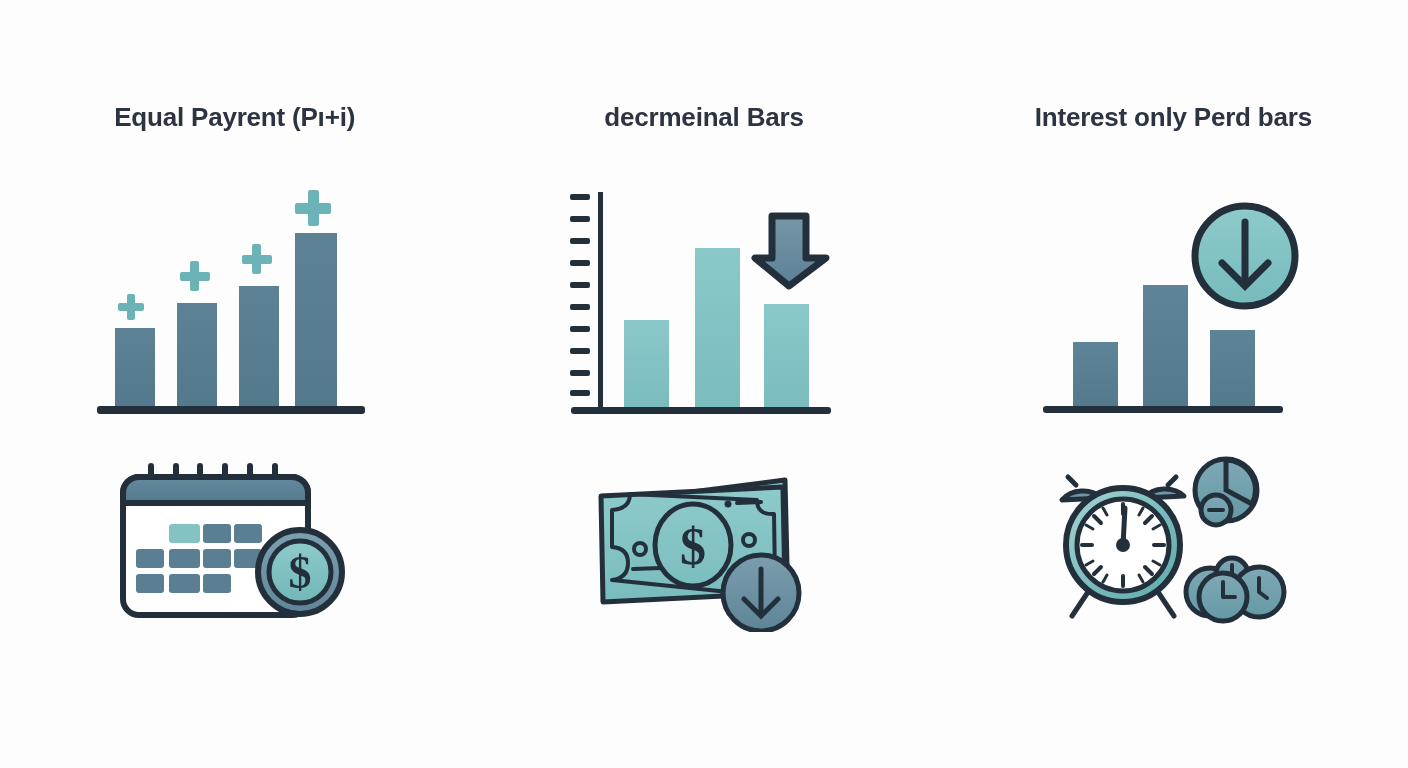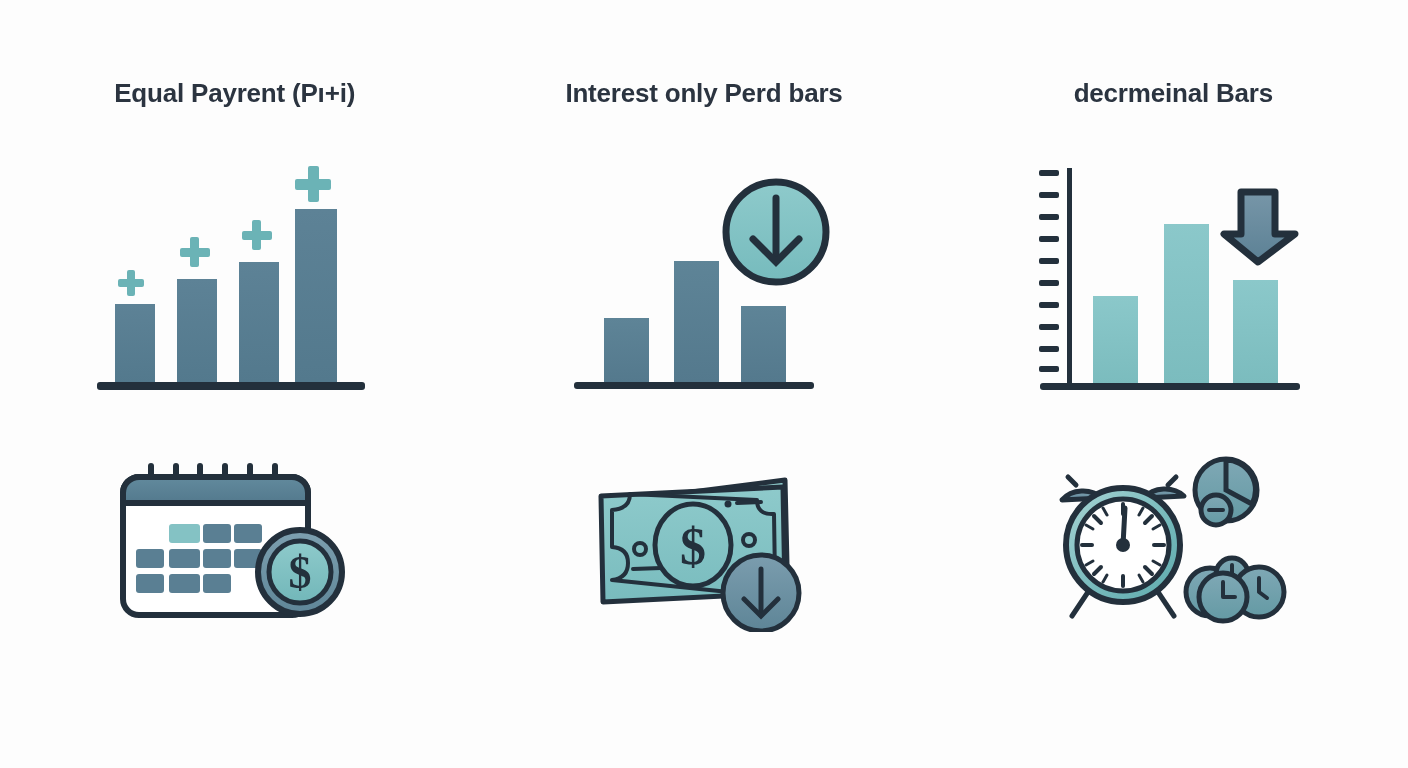--- a/index.html
+++ b/index.html
@@ -30,21 +30,21 @@
     grid-template-columns: 1fr 1fr 1fr;
     grid-template-rows: 430px 338px;
   }
   .cell {
     position: relative;
     display: flex;
     flex-direction: column;
     align-items: center;
   }
   .panel-title {
-    margin-top: 80px;
+    margin-top: 104px;
     font-size: 26px;
     font-weight: bold;
     color: #2b3440;
     letter-spacing: -0.2px;
     text-align: center;
     line-height: 1;
     white-space: nowrap;
   }
   .icon-top {
     margin-top: 48px;
@@ -83,50 +83,20 @@
             <rect x="23" y="125" width="26" height="8" rx="2"></rect>
 
             <rect x="95" y="83" width="9" height="30" rx="2"></rect>
             <rect x="85" y="94" width="30" height="9" rx="2"></rect>
 
             <rect x="157" y="66" width="9" height="30" rx="2"></rect>
             <rect x="147" y="77" width="30" height="9" rx="2"></rect>
 
             <rect x="213" y="12" width="11" height="36" rx="2"></rect>
             <rect x="200" y="25" width="36" height="11" rx="2"></rect>
-          </g>
-        </svg>
-      </div>
-    </div>
-
-    <div class="cell">
-      <div class="panel-title">Interest only Perd bars</div>
-      <div class="icon-top">
-        <svg width="280" height="250" viewBox="0 0 280 250">
-          <defs>
-            <linearGradient id="g3" x1="0" y1="0" x2="0" y2="1">
-              <stop offset="0%" stop-color="#5e8497"></stop>
-              <stop offset="100%" stop-color="#54798d"></stop>
-            </linearGradient>
-            <linearGradient id="g3c" x1="0" y1="0" x2="0" y2="1">
-              <stop offset="0%" stop-color="#8ecacb"></stop>
-              <stop offset="100%" stop-color="#76bbbd"></stop>
-            </linearGradient>
-          </defs>
-
-          <rect x="40" y="164" width="45" height="64" fill="url(#g3)"></rect>
-          <rect x="110" y="107" width="45" height="121" fill="url(#g3)"></rect>
-          <rect x="177" y="152" width="45" height="76" fill="url(#g3)"></rect>
-
-          <rect x="10" y="228" width="240" height="7" rx="3" fill="#23303c"></rect>
-
-          <circle cx="212" cy="78" r="50" fill="url(#g3c)" stroke="#23303c" stroke-width="7"></circle>
-          <g stroke="#23303c" stroke-width="7" stroke-linecap="round" fill="none">
-            <line x1="212" y1="44" x2="212" y2="107"></line>
-            <polyline points="189,85 212,108 235,85"></polyline>
           </g>
         </svg>
       </div>
     </div>
 
     <div class="cell">
       <div class="panel-title">decrmeinal Bars</div>
       <div class="icon-top">
         <svg width="290" height="250" viewBox="0 0 290 250">
           <defs>
@@ -160,20 +130,50 @@
           <rect x="205" y="126" width="45" height="103" fill="url(#g2)"></rect>
 
           <rect x="12" y="229" width="260" height="7" rx="3" fill="#23303c"></rect>
 
           <path d="M213 38 h34 v42 h20 L230 108 L196 80 h17 z" fill="url(#g2d)" stroke="#23303c" stroke-width="7" stroke-linejoin="round"></path>
         </svg>
       </div>
     </div>
 
     <div class="cell">
+      <div class="panel-title">Interest only Perd bars</div>
+      <div class="icon-top">
+        <svg width="280" height="250" viewBox="0 0 280 250">
+          <defs>
+            <linearGradient id="g3" x1="0" y1="0" x2="0" y2="1">
+              <stop offset="0%" stop-color="#5e8497"></stop>
+              <stop offset="100%" stop-color="#54798d"></stop>
+            </linearGradient>
+            <linearGradient id="g3c" x1="0" y1="0" x2="0" y2="1">
+              <stop offset="0%" stop-color="#8ecacb"></stop>
+              <stop offset="100%" stop-color="#76bbbd"></stop>
+            </linearGradient>
+          </defs>
+
+          <rect x="40" y="164" width="45" height="64" fill="url(#g3)"></rect>
+          <rect x="110" y="107" width="45" height="121" fill="url(#g3)"></rect>
+          <rect x="177" y="152" width="45" height="76" fill="url(#g3)"></rect>
+
+          <rect x="10" y="228" width="240" height="7" rx="3" fill="#23303c"></rect>
+
+          <circle cx="212" cy="78" r="50" fill="url(#g3c)" stroke="#23303c" stroke-width="7"></circle>
+          <g stroke="#23303c" stroke-width="7" stroke-linecap="round" fill="none">
+            <line x1="212" y1="44" x2="212" y2="107"></line>
+            <polyline points="189,85 212,108 235,85"></polyline>
+          </g>
+        </svg>
+      </div>
+    </div>
+
+    <div class="cell">
       <div class="icon-bottom">
         <svg width="270" height="180" viewBox="0 0 270 180">
           <defs>
             <linearGradient id="cal-head" x1="0" y1="0" x2="0" y2="1">
               <stop offset="0%" stop-color="#628a9d"></stop>
               <stop offset="100%" stop-color="#53798d"></stop>
             </linearGradient>
             <linearGradient id="coin-in" x1="0" y1="0" x2="0" y2="1">
               <stop offset="0%" stop-color="#8ecacb"></stop>
               <stop offset="100%" stop-color="#72b7b9"></stop>

